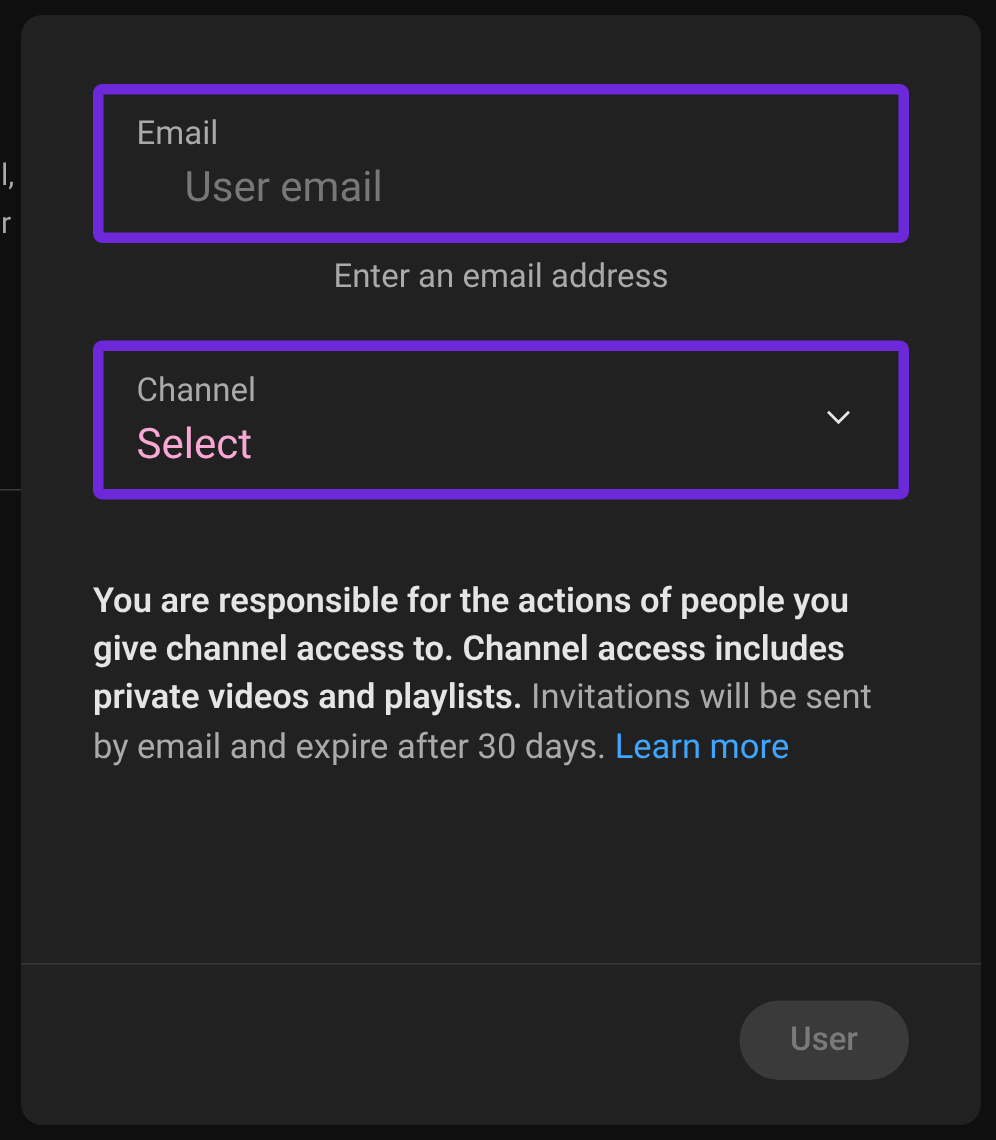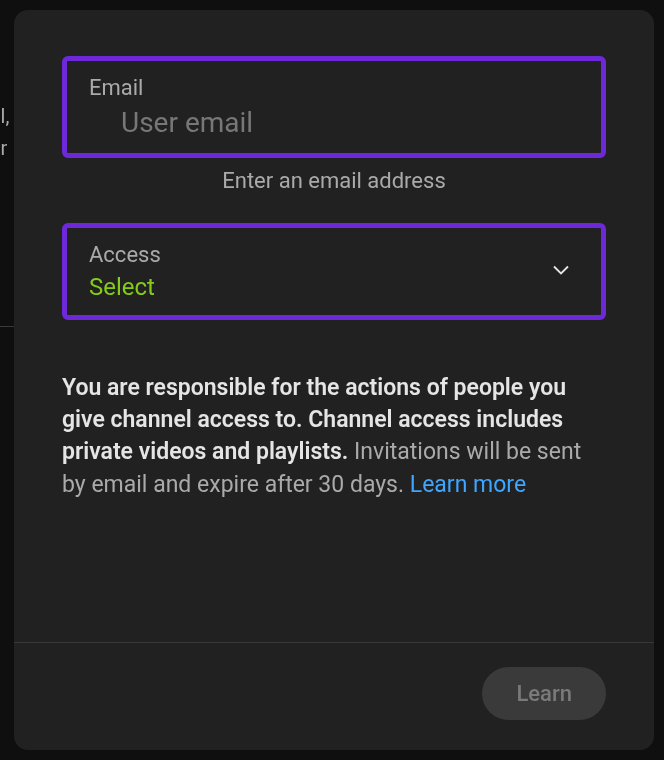--- a/index.html
+++ b/index.html
@@ -43,21 +43,21 @@
       flex-direction: column;
     }
     .dialog-body {
       padding: 46px 48px 30px 48px;
       flex: 1;
     }
     .field-group {
       margin-bottom: 30px;
     }
     .outlined-field {
-      border: 5px solid #6d28d9;
+      border: 7px solid #6d28d9;
       border-radius: 6px;
       padding: 14px 20px 14px 22px;
       position: relative;
       display: flex;
       align-items: center;
       justify-content: space-between;
     }
     .field-inner {
       display: flex;
       flex-direction: column;
@@ -84,22 +84,22 @@
       color: #777;
     }
     .helper-text {
       color: #aaa;
       font-size: 22px;
       font-weight: 400;
       margin-top: 10px;
       text-align: center;
     }
     .select-value {
-      color: #84cc16;
-      font-size: 24px;
+      color: #f9a8d4;
+      font-size: 28px;
       font-weight: 400;
     }
     .chevron {
       color: #e5e5e5;
       margin-right: 6px;
     }
     .info-paragraph {
       color: #aaa;
       font-size: 23px;
       line-height: 1.4;
@@ -152,33 +152,33 @@
           <div class="field-label">Email</div>
           <input type="text" class="email-input" placeholder="User email" style="">
         </div>
       </div>
       <div class="helper-text">Enter an email address</div>
     </div>
 
     <div class="field-group">
       <div class="outlined-field">
         <div class="field-inner">
-          <div class="field-label">Access</div>
+          <div class="field-label">Channel</div>
           <div class="select-value">Select</div>
         </div>
         <span class="chevron">
           <svg width="28" height="28" viewBox="0 0 24 24" fill="none" stroke="currentColor" stroke-width="1.6">
             <polyline points="6 9 12 15 18 9"></polyline>
           </svg>
         </span>
       </div>
     </div>
 
     <p class="info-paragraph">
       <span class="info-bold">You are responsible for the actions of people you give channel access to. Channel access includes private videos and playlists.</span><span> Invitations will be sent by email and expire after 30 days. </span><a href="#" class="learn-link">Learn more</a>
     </p>
 
   </div>
 
   <div class="dialog-footer">
-    <button class="done-button">Learn</button>
+    <button class="done-button">User</button>
   </div>
 </div>
 
 </body></html>

